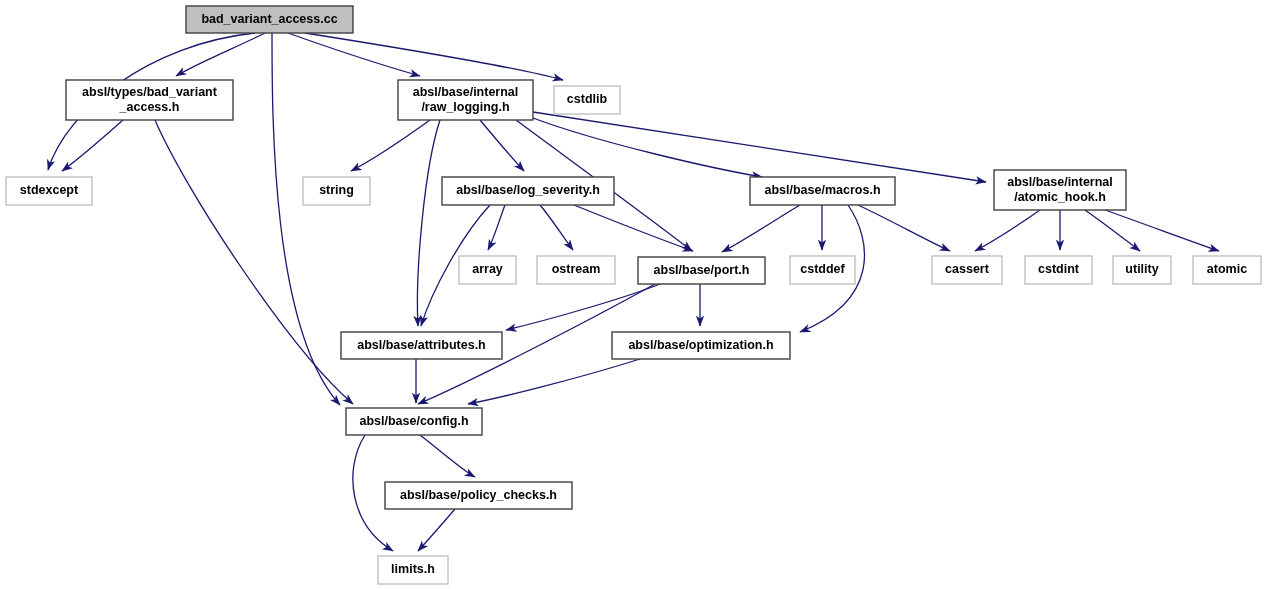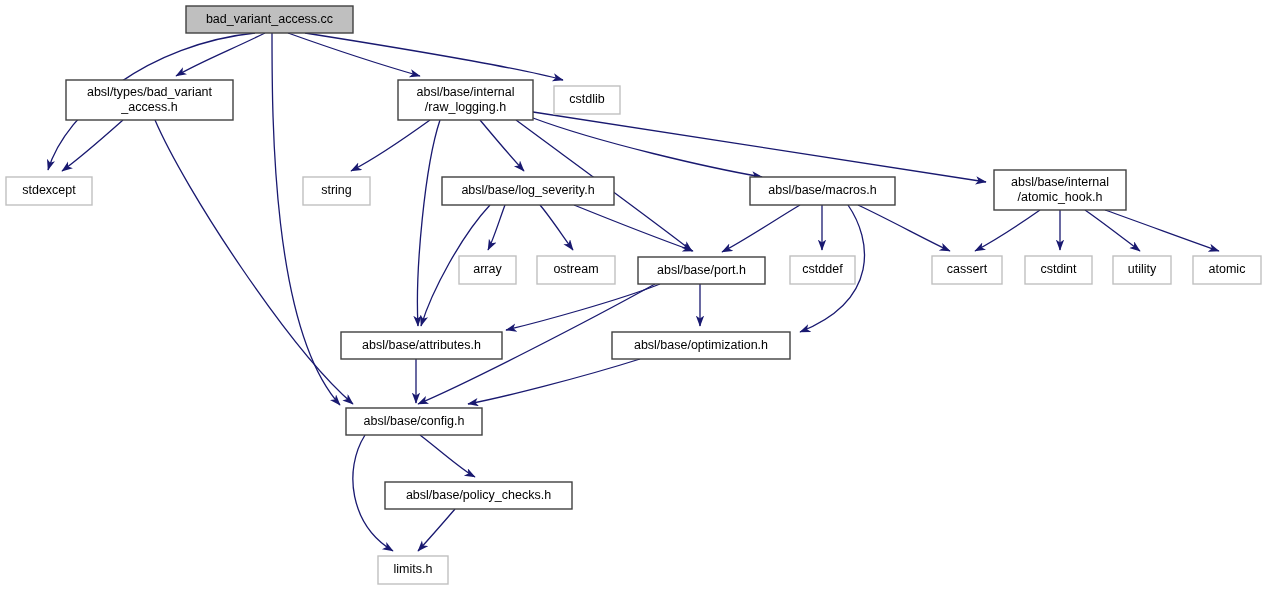--- a/index.html
+++ b/index.html
@@ -1,17 +1,17 @@
 <!DOCTYPE html>
 <html><head>
 <meta charset="utf-8">
 <style>
   html,body{margin:0;padding:0;background:#ffffff;}
   body{font-family:"Liberation Sans", sans-serif;}
-  #graph-root{position:relative;width:1267px;height:589px;background:#ffffff;overflow:hidden;}
+  #graph-root{position:relative;width:1267px;height:589px;background:#ffffff;overflow:hidden;font-weight:bold;}
   svg.graph-canvas{position:absolute;left:0;top:0;width:1267px;height:589px;}
   .node-label{font-family:"Liberation Sans", sans-serif;font-size:12.5px;fill:#000000;dominant-baseline:middle;text-anchor:middle;}
   .nbox{stroke-width:1.4px;}
 </style>
 </head>
 <body>
 
 <div id="graph-root">
   <svg class="graph-canvas" viewBox="0 0 1267 589">
     <defs>

